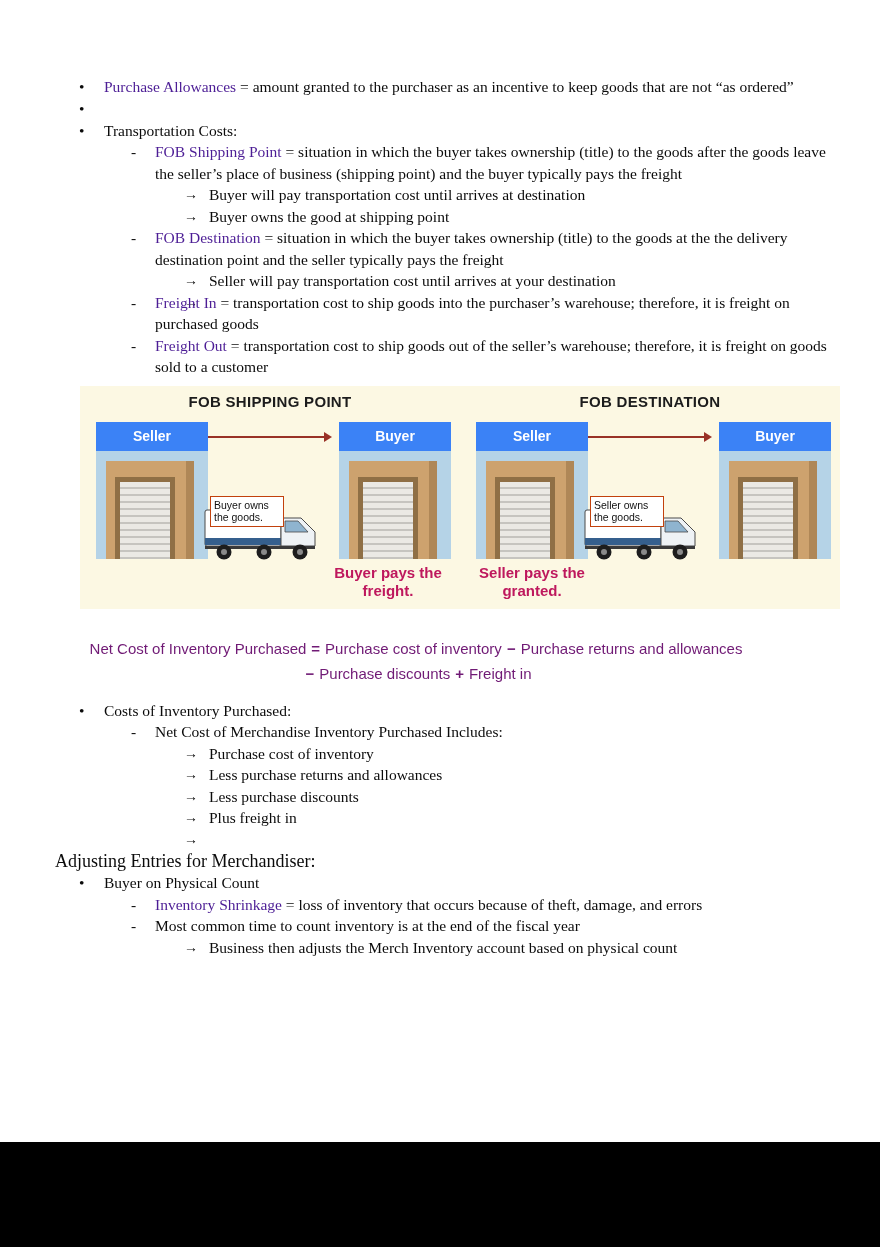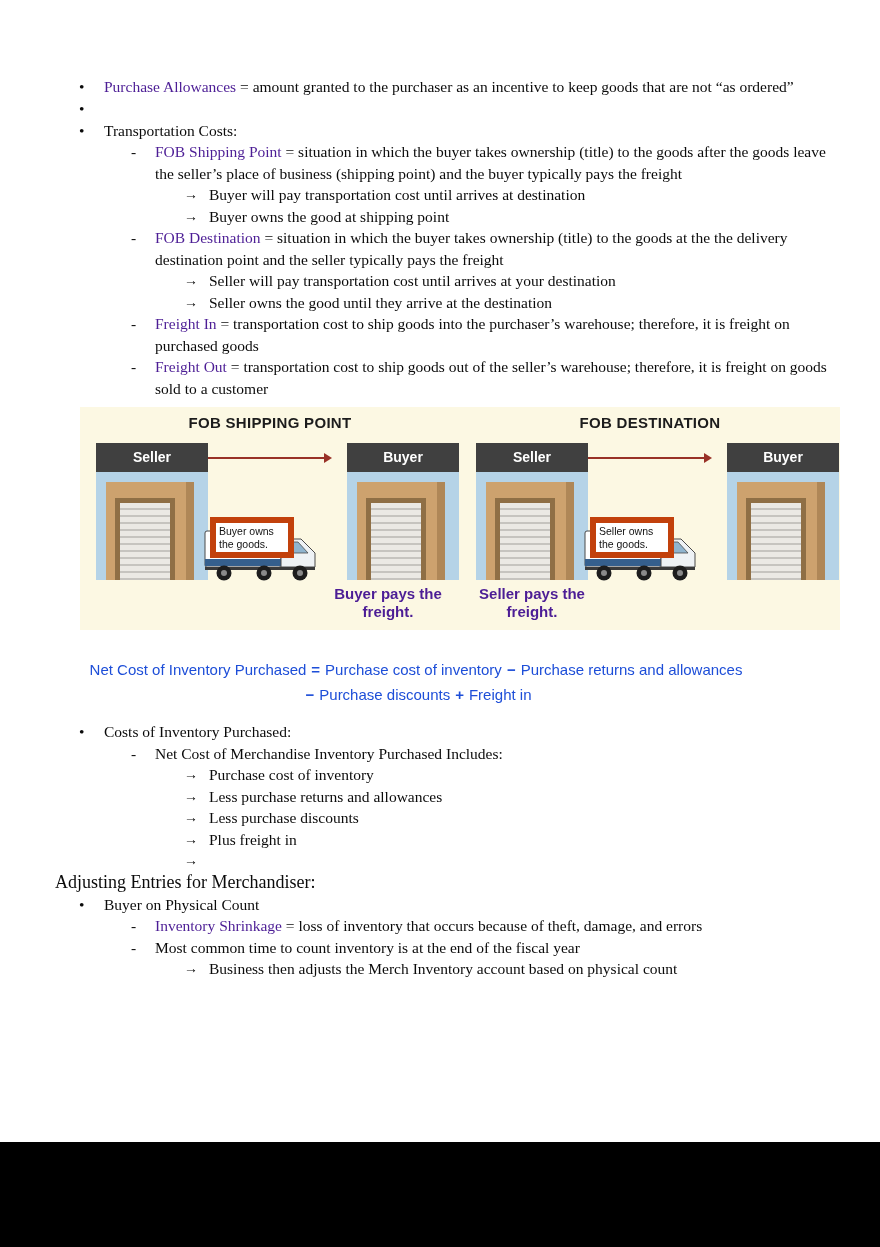--- a/index.html
+++ b/index.html
@@ -19,43 +19,43 @@
   .sp14{height:14px;}
 
   
   .figure{width:760px; height:223px; margin:8px 0 0 80px; background:#fcf8e3; position:relative;
           font-family:"Liberation Sans", sans-serif;}
   .panel{position:absolute; top:0; width:380px; height:223px;}
   .panel.pleft{left:0;} .panel.pright{left:380px;}
   .ttl{position:absolute; top:7px; left:0; width:100%; text-align:center; font-weight:bold;
        font-size:15px; letter-spacing:.3px; color:#1c1c1c;}
   .bx{position:absolute; top:36px; width:112px; height:137px;}
-  .bx.seller{left:16px;} .bx.buyer{left:252px;padding-left:15px;}
-  .bxh{height:29px; background:#404040; color:#fff; text-align:center; font-weight:bold;
+  .bx.seller{left:16px;} .bx.buyer{left:244px;padding-left:15px;}
+  .bxh{height:29px; background:#3b82f6; color:#fff; text-align:center; font-weight:bold;
        font-size:14px; line-height:29px;}
   .bxb{height:108px; background:#b5d3e7; position:relative; overflow:hidden;}
   .wh{position:absolute; left:10px; top:10px; width:88px; height:98px; background:#cda26e;
       box-shadow:inset -8px 0 0 rgba(120,85,45,.35);}
   .door{position:absolute; left:9px; top:16px; width:50px; height:82px;
         background:repeating-linear-gradient(180deg,#ebe9e4 0 5px,#c6c4bf 5px 7px);
         border:5px solid #8f6f45; border-bottom:none;}
   .arr{position:absolute; top:50px; left:128px; width:117px; height:2px; background:#993227;}
   .arr::after{content:""; position:absolute; right:-7px; top:-4px; border-left:8px solid #993227;
               border-top:5px solid transparent; border-bottom:5px solid transparent;}
   .truck{position:absolute; left:124px; top:118px; width:122px; height:57px;}
-  .lbl{position:absolute; left:130px; top:110px; width:66px; background:#fff; border:6px solid #c2410c;
+  .lbl{position:absolute; left:130px; top:110px; width:66px; background:#fff; border:1px solid #c2410c;
        font-size:10.5px; line-height:12.5px; padding:2px 3px; color:#111; z-index:2;}
   .cap{position:absolute; top:178px; width:112px; text-align:center; font-weight:bold;
-       font-size:15px; line-height:18px; color:#4c1d95;}
+       font-size:15px; line-height:18px; color:#be185d;}
   .panel.pleft .cap{left:252px;}
   .panel.pright .cap{left:16px;}
 
   
   .formula{margin-top:27px; text-align:center; font-family:"Liberation Sans", sans-serif;
-           font-size:15px; color:#1d4ed8; line-height:25px;}
+           font-size:15px; color:#701a75; line-height:25px;}
   .formula .op{font-weight:bold; padding:0 5px;}
 
   .plain-h{margin-left:55px; font-size:18px; line-height:21.5px;}
 
   .black-strip{height:105px; background:#000;}
 </style>
 </head>
 <body>
 
 <div class="page">
@@ -96,21 +96,20 @@
         <span class="mk">-</span>
         <span class="term">FOB Destination</span>
         <span>= situation in which the buyer takes ownership (title) to the goods at the the delivery destination point and the seller typically pays the freight</span>
       </div>
       <div class="row l3">
         <span class="mk">→</span>
         <span>Seller will pay transportation cost until arrives at your destination</span>
       </div>
       <div class="row l3">
         <span class="mk">→</span>
-        <span>Seller owns the good until they arrive at the destination</span>
       </div>
 
       <div class="row l2">
         <span class="mk">-</span>
         <span class="term">Freight In</span>
         <span>= transportation cost to ship goods into the purchaser’s warehouse; therefore, it is freight on purchased goods</span>
       </div>
       <div class="row l2">
         <span class="mk">-</span>
         <span class="term">Freight Out</span>
@@ -185,21 +184,21 @@
               <path d="M81 17 h13 l10 11 h-23 z" fill="#8fb4cf" stroke="#4a4a4a" stroke-width="0.8"></path>
               <rect x="1" y="42" width="110" height="3" fill="#3a3a3a"></rect>
               <circle cx="20" cy="48" r="7.5" fill="#1d1d1d"></circle>
                 <circle cx="20" cy="48" r="3" fill="#8a8a8a"></circle>
               <circle cx="60" cy="48" r="7.5" fill="#1d1d1d"></circle>
                 <circle cx="60" cy="48" r="3" fill="#8a8a8a"></circle>
               <circle cx="96" cy="48" r="7.5" fill="#1d1d1d"></circle>
                 <circle cx="96" cy="48" r="3" fill="#8a8a8a"></circle>
             </svg>
           </div>
-          <div class="cap">Seller pays the freight.</div>
+          <div class="cap">Seller pays the granted.</div>
         </div>
       </div>
 
       <div class="formula">
         <div>
           <span>Net Cost of Inventory Purchased</span><span class="op">=</span><span>Purchase cost of inventory</span><span class="op">−</span><span>Purchase returns and allowances</span>
         </div>
         <div>
           <span class="op">−</span><span>Purchase discounts</span><span class="op">+</span><span>Freight in</span>
         </div>

